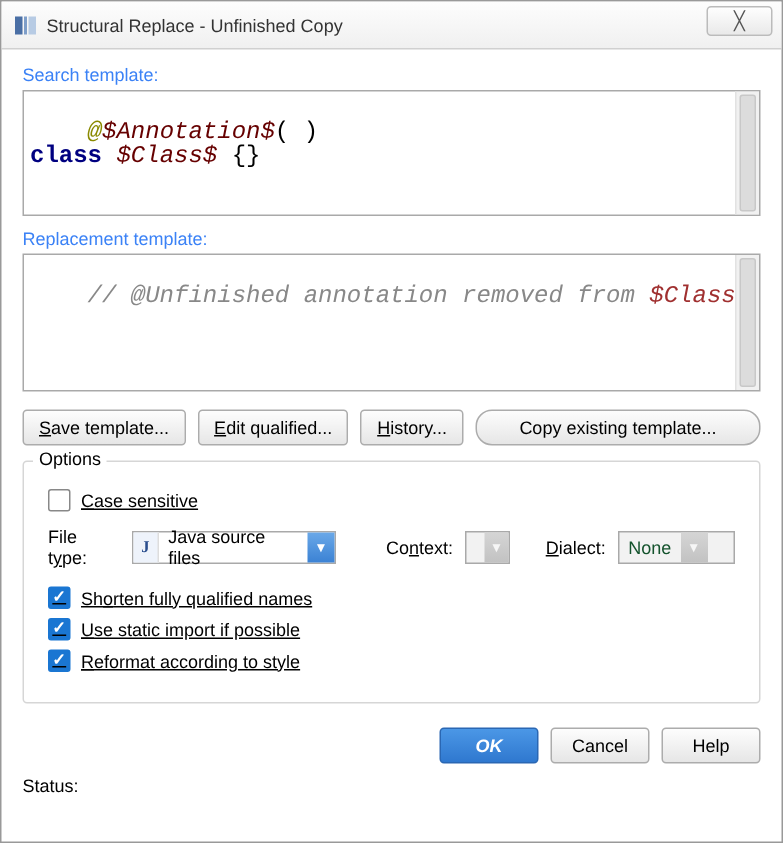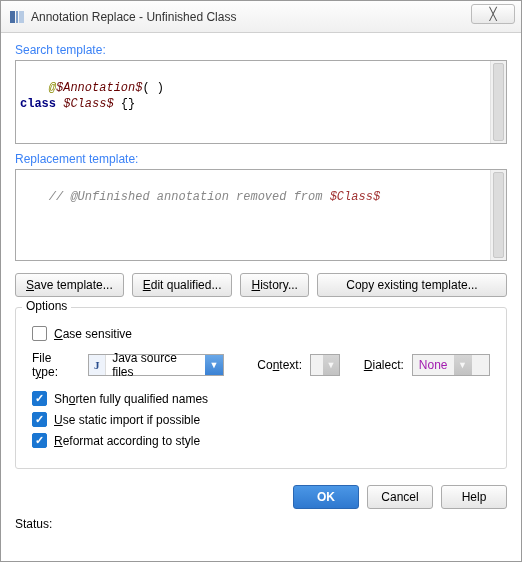--- a/index.html
+++ b/index.html
@@ -42,21 +42,21 @@
   .content {
     flex: 1 1 auto;
     padding: 8px 14px 6px 14px;
     display: flex; flex-direction: column;
   }
   .section-label { margin: 2px 0 3px 0; color: #3b82f6; }
   .code-box {
     border: 1px solid #a9a9a9;
     background: #fff;
     font-family: "Courier New", monospace;
-    font-size: 12px;
+    font-size: 16px;
     padding: 3px 4px;
     line-height: 16px;
     position: relative;
     overflow: hidden;
     white-space: pre;
   }
   .code-box .scrollbar {
     position: absolute; right: 0; top: 0; bottom: 0; width: 16px;
     background: #f1f1f1; border-left: 1px solid #e2e2e2;
   }
@@ -81,36 +81,36 @@
   button.win {
     height: 24px;
     border: 1px solid #acacac;
     background: linear-gradient(#fdfdfd,#e6e6e6);
     border-radius: 3px;
     padding: 0 10px;
     font: inherit;
     cursor: default;
   }
   .button-row button.win { flex: 0 0 auto; }
-  .button-row button.win.wide { flex: 1 1 auto; }
+  .button-row button.win.wide { flex: 1 1 auto; border-radius: 11px; }
   .u { text-decoration: underline; }
 
   
   .options {
     border: 1px solid #d6d6d6;
     border-radius: 3px;
     padding: 12px 16px 14px 16px;
     margin-bottom: 10px;
     position: relative;
   }
   .options-legend {
     position: absolute; top: -9px; left: 6px;
     background: #fff; padding: 0 4px; color: #000;
   }
-  .check-row { display: flex; align-items: center; margin: 6px 0; gap: 7px; }
+  .check-row { display: flex; align-items: center; margin: 6px 0; gap: 7px; text-decoration: underline; }
   .checkbox {
     width: 15px; height: 15px; border: 1px solid #888;
     border-radius: 2px; background: #fff;
     display: flex; align-items: center; justify-content: center;
     font-size: 12px; color: #fff;
   }
   .checkbox.checked { background: #1a76d2; border-color: #1a76d2; }
   .checkbox.checked::after { content: "✓"; font-weight: bold; line-height: 1; font-size: 11px; }
 
   .filetype-row { display: flex; align-items: center; gap: 8px; margin: 10px 0 12px; }
@@ -129,48 +129,49 @@
   .combo .arrow, .small-drop {
     width: 18px; height: 100%;
     display: flex; align-items: center; justify-content: center;
     background: linear-gradient(#6aa8e8,#3b82d4);
     color: #fff; font-size: 9px;
   }
   .combo.disabled { background: #f2f2f2; color: #9a9a9a; }
   .combo.disabled .arrow { background: linear-gradient(#d5d5d5,#c2c2c2); color:#f6f6f6; }
   .small-combo { width: 30px; }
   .combo.dialect { width: 80px; }
-  .combo.dialect .lbl { color: #a21caf; }
+  .combo.dialect .lbl { color: #14532d; }
 
   
   .footer {
     display: flex; justify-content: flex-end; gap: 8px;
     padding: 6px 0 4px;
   }
   button.primary {
     background: linear-gradient(#4b97e6,#2f78cf);
     border: 1px solid #2a67b3;
     color: #fff; font-weight: bold;
     width: 66px;
+    font-style: italic;
   }
   button.win.std { width: 66px; }
   .status-row { padding-top: 4px; color: #000; }
 </style>
 </head>
 <body>
 
 <div class="titlebar">
   <span class="app-icon">
     <svg viewBox="0 0 16 16">
         <rect x="1" y="2" width="5" height="12" fill="#4a6fa5"></rect>
         <rect x="7" y="2" width="2" height="12" fill="#7e9ec9"></rect>
         <rect x="10" y="2" width="5" height="12" fill="#b7cbe4"></rect>
       </svg>
   </span>
-  <span class="title">Annotation Replace - Unfinished Class</span>
+  <span class="title">Structural Replace - Unfinished Copy</span>
   <div class="close">╳</div>
 </div>
 
 <div class="content">
   <div class="section-label">Search template:</div>
   <div id="search-box" class="code-box">
     <span><span class="tok-anno">@</span><span class="tok-var">$Annotation$</span>( )
 <span class="tok-kw">class</span> <span class="tok-var">$Class$</span> {}</span>
     <div class="scrollbar"><div class="thumb"></div></div>
   </div>

